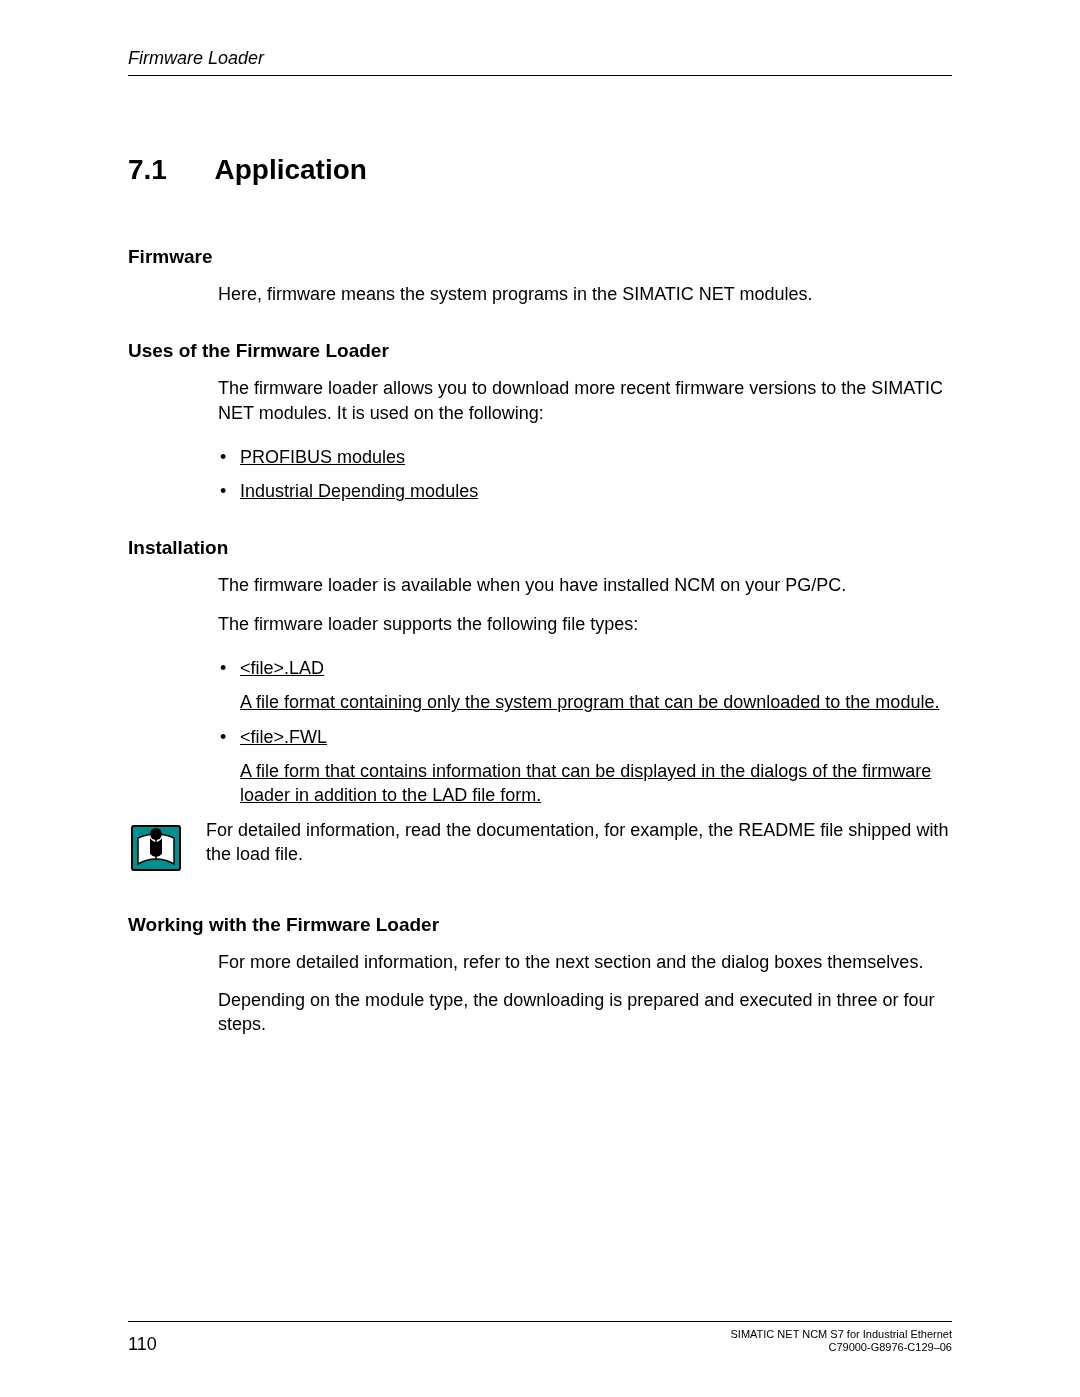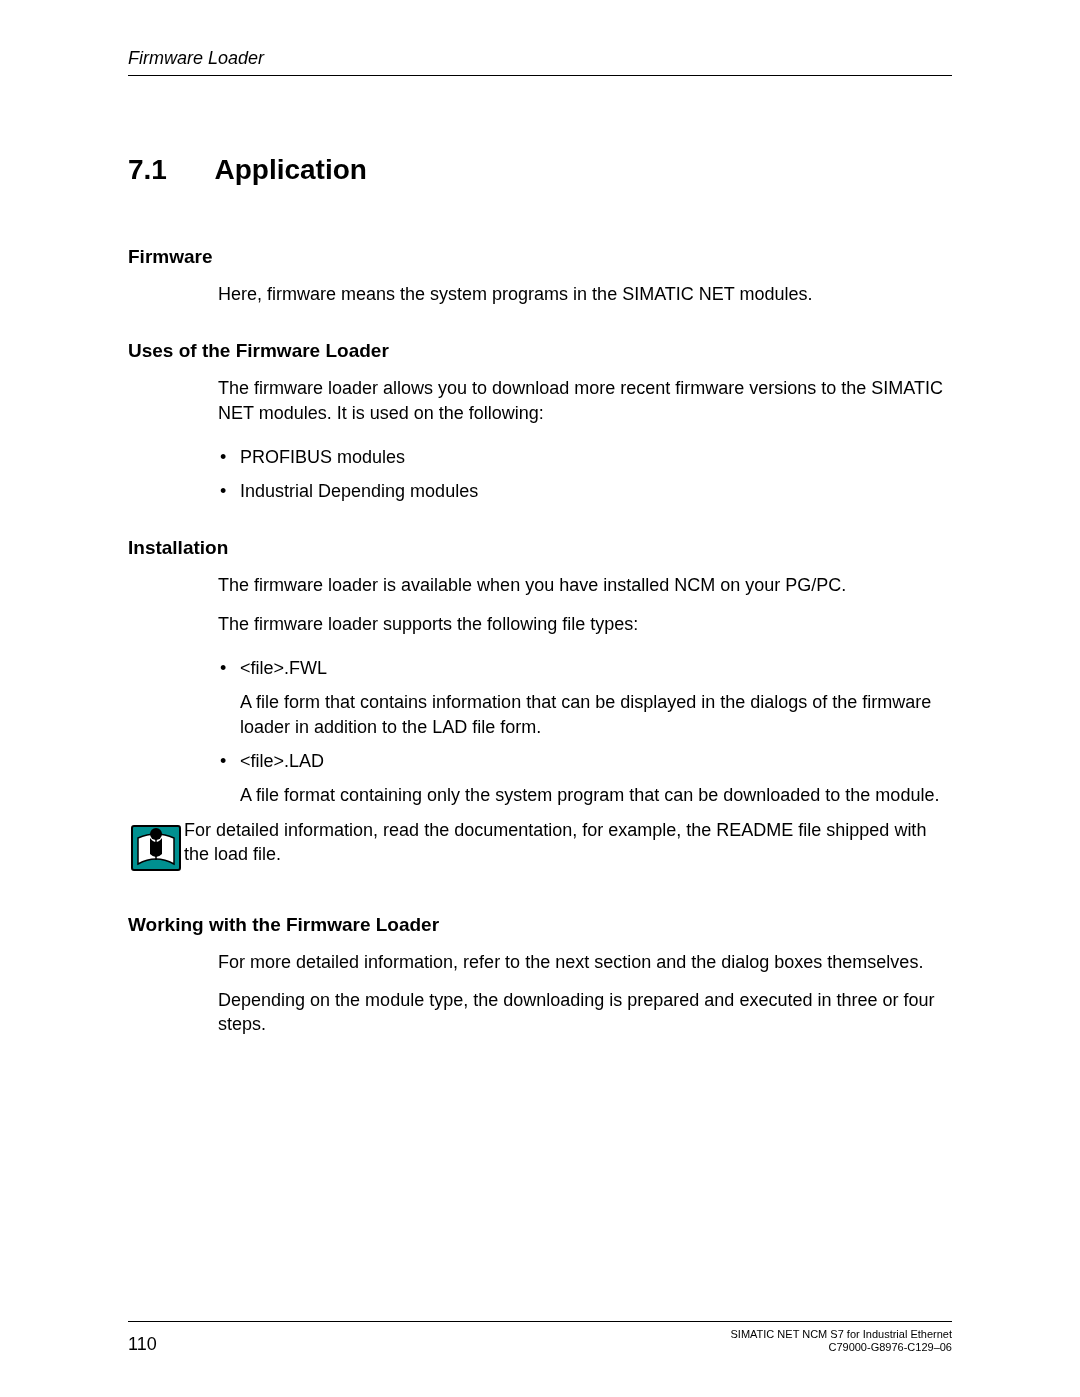--- a/index.html
+++ b/index.html
@@ -54,40 +54,42 @@
     font-size: 18px;
     line-height: 1.35;
   }
   .para {
     margin-bottom: 14px;
   }
   ul.bullets {
     list-style: none;
     padding-left: 0;
     margin: 20px 0 10px 0;
+    text-decoration: underline;
   }
   ul.bullets > li {
     position: relative;
     padding-left: 22px;
     margin-bottom: 10px;
   }
   ul.bullets > li::before {
     content: "•";
     position: absolute;
     left: 2px;
     top: 0;
     font-size: 18px;
   }
   .li-desc {
     margin-top: 10px;
     margin-bottom: 6px;
   }
   .readme-row {
     display: flex;
     align-items: flex-start;
+    gap: 22px;
     margin-left: 0;
   }
   .readme-icon {
     flex: 0 0 56px;
     margin-top: 2px;
   }
   .readme-text {
     font-size: 18px;
     line-height: 1.35;
   }
@@ -141,26 +143,26 @@
 
   <div class="subhead">Installation</div>
   <div class="body-block">
     <div class="para">The firmware loader is available when you have installed NCM on your PG/PC.</div>
   </div>
 
   <div class="body-block">
     <div class="para">The firmware loader supports the following file types:</div>
     <ul class="bullets">
       <li>
+        <span>&lt;file&gt;.LAD</span>
+        <div class="li-desc">A file format containing only the system program that can be downloaded to the module.</div>
+      </li>
+      <li>
         <span>&lt;file&gt;.FWL</span>
         <div class="li-desc">A file form that contains information that can be displayed in the dialogs of the firmware loader in addition to the LAD file form.</div>
-      </li>
-      <li>
-        <span>&lt;file&gt;.LAD</span>
-        <div class="li-desc">A file format containing only the system program that can be downloaded to the module.</div>
       </li>
     </ul>
   </div>
 
   <div class="readme-row">
     <div class="readme-icon">
       <svg width="56" height="56" viewBox="0 0 56 56">
         <rect x="4" y="6" width="48" height="44" rx="2" fill="#009090" stroke="#000" stroke-width="2"></rect>
         <path d="M10 44 Q28 34 46 44 L46 18 Q28 10 10 18 Z" fill="#fff" stroke="#000" stroke-width="1.5"></path>
         <path d="M28 12 L28 40" stroke="#000" stroke-width="1.5"></path>

